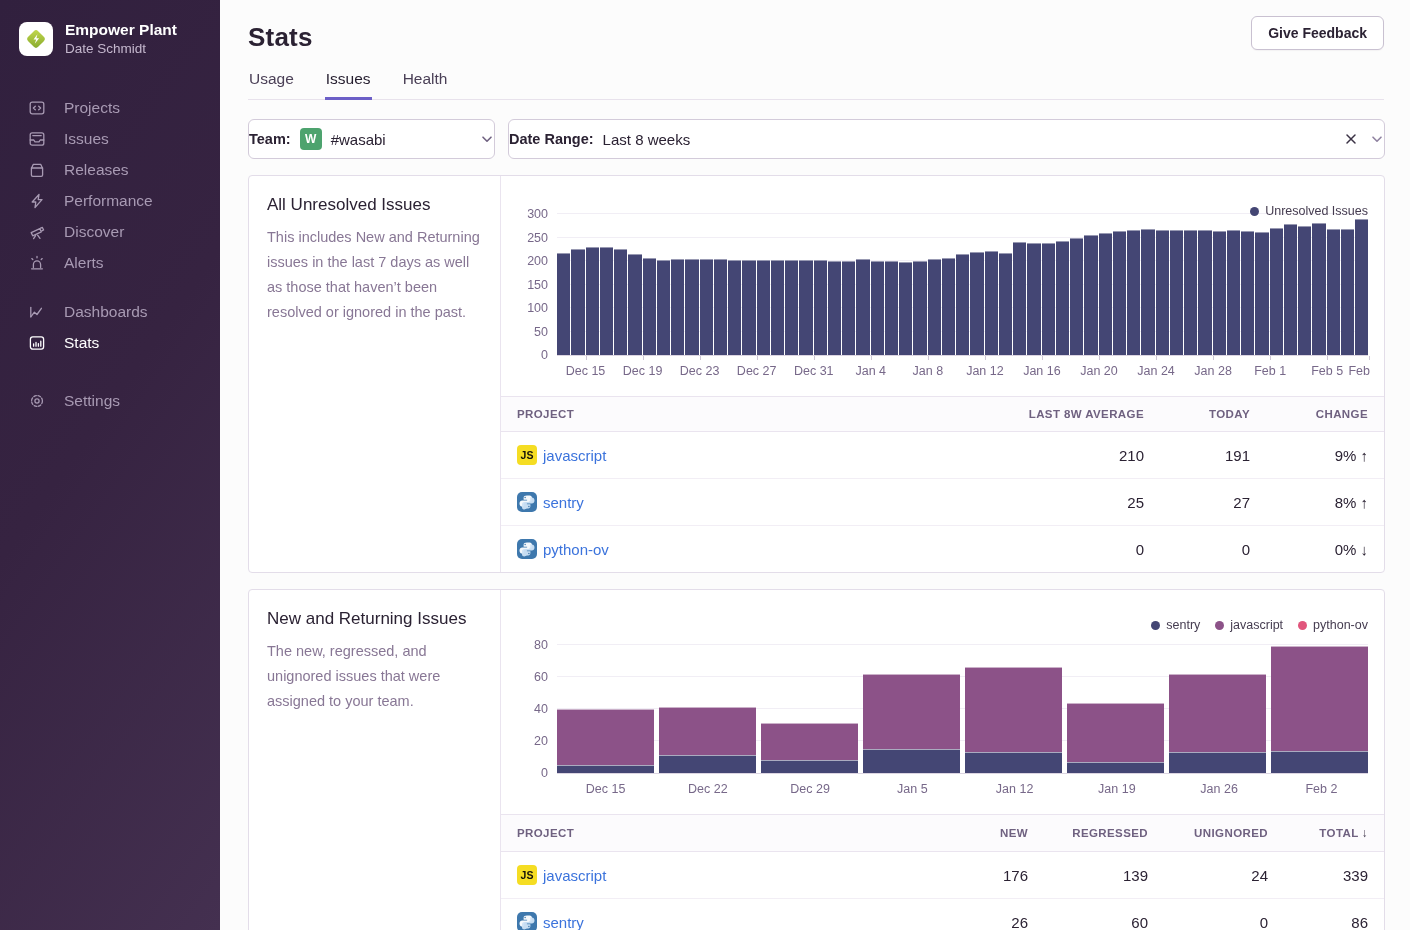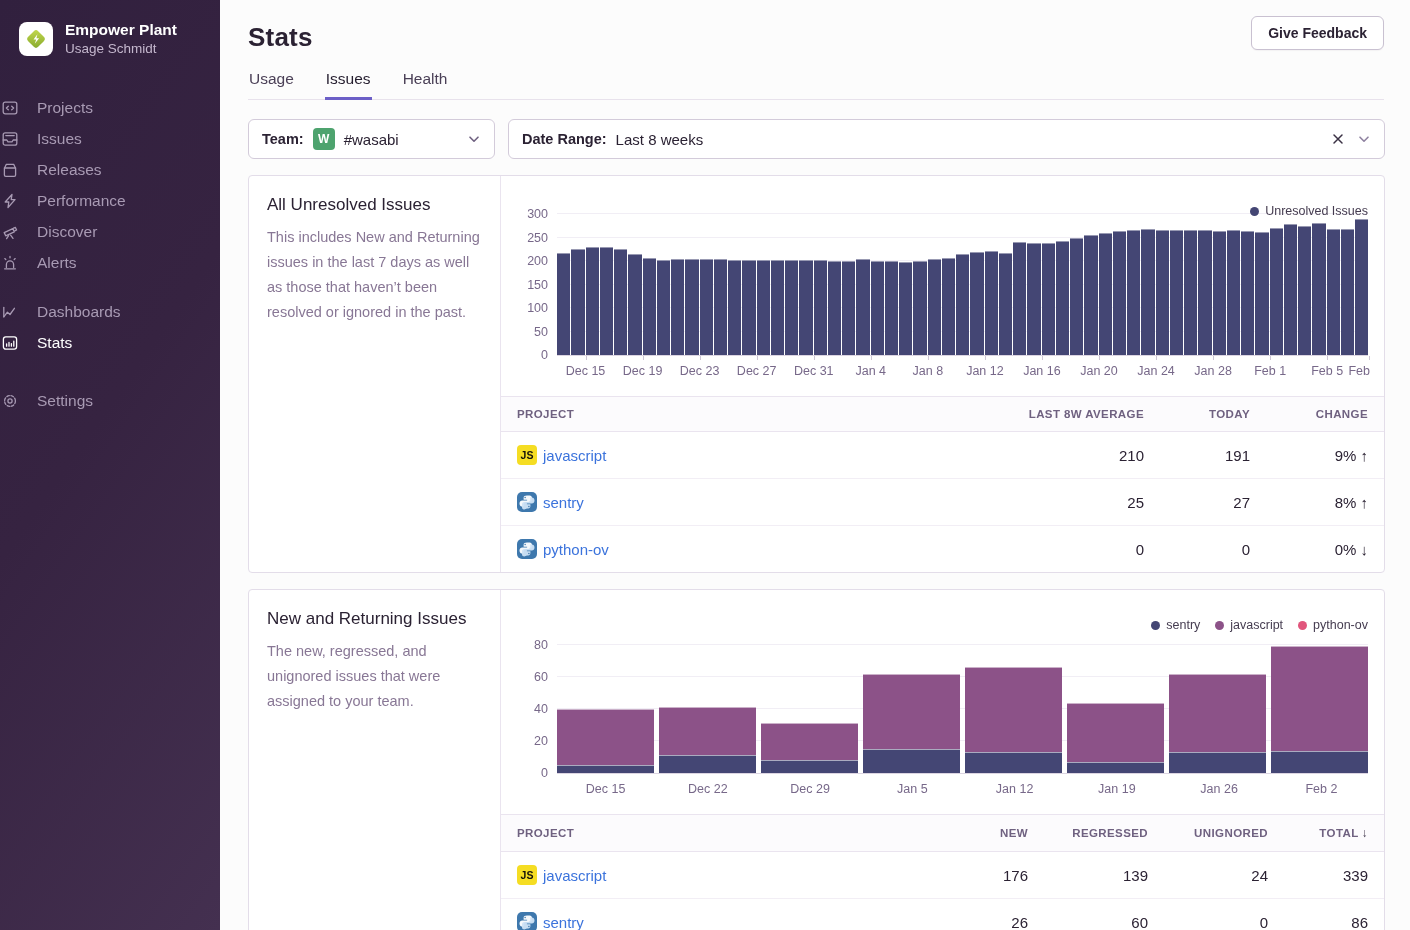--- a/index.html
+++ b/index.html
@@ -15,42 +15,42 @@
     background:linear-gradient(125deg, #31203e 0%, #362341 45%, #443050 100%);
     color:#a89ab3;
   }
   .org { display:flex; align-items:center; gap:12px; padding:20px 18px 0 19px; cursor:pointer; }
   .org-logo { width:34px; height:34px; background:#fff; border-radius:8px; flex:0 0 auto;
     display:flex; align-items:center; justify-content:center; }
   .org-names { line-height:1.25; }
   .org-name { color:#fff; font-weight:bold; font-size:15.5px; }
   .org-user { color:#c4b7cd; font-size:13.5px; margin-top:2px; }
   .nav { margin-top:34px; }
-  .nav-item { display:flex; align-items:center; gap:17px; height:31px; 
+  .nav-item { display:flex; align-items:center; gap:17px; height:31px; padding-left:27px;
     font-size:15.5px; color:#a89ab3; cursor:pointer; }
   .nav-item.active { color:#fff; }
   .nav-item .nicon { width:20px; height:20px; display:flex; align-items:center; justify-content:center; }
   .nav-gap { height:18px; }
   .nav-gap-lg { height:27px; }
   
   .main { position:absolute; left:220px; top:0; right:0; bottom:0; background:#fcfcfc; }
   .page-header { position:relative; padding:22px 26px 0 28px; background:#fcfcfc; }
   .page-title { font-size:26px; font-weight:bold; color:#2b2233; letter-spacing:.2px; }
   .feedback-btn { position:absolute; top:16px; right:26px; background:#fff;
     border:1px solid #c9c1d1; border-radius:6px; padding:8px 16px; font-size:14px;
     font-weight:bold; color:#2b2233; cursor:pointer; box-shadow:0 1px 1px rgba(40,30,60,.04); }
   .tabs { display:flex; gap:30px; margin-top:17px; border-bottom:1px solid #e8e2ec; }
   .tab { padding:0 1px 9px 1px; font-size:15.5px; color:#4b4057; cursor:pointer;
     border-bottom:3px solid transparent; margin-bottom:-1px; }
   .tab.active { color:#241d2e; border-bottom-color:#6c5fc7; }
   .content { padding:19px 25px 0 28px; }
   
   .filter-row { display:flex; gap:13px; }
   .control { height:40px; background:#fff; border:1px solid #d3cbda; border-radius:6px;
-    display:flex; align-items:center; padding:0 13px; gap:9px; cursor:pointer; }
+    display:flex; align-items:center; padding:0 0; gap:9px; cursor:pointer; }
   .team-control { width:247px; }
   .date-control { flex:1; }
   .control-label { font-weight:bold; font-size:14.5px; color:#2b2233; }
   .control-value { font-size:15px; color:#2b2233; }
   .team-avatar { width:22px; height:22px; border-radius:4px; background:#4da36e; color:#fff;
     font-size:12px; font-weight:bold; display:flex; align-items:center; justify-content:center; }
   .ctl-right { margin-left:auto; display:flex; align-items:center; gap:12px; }
   
   .panel { margin-top:16px; background:#fff; border:1px solid #e3dde9; border-radius:4px;
     display:flex; align-items:stretch; }
@@ -117,21 +117,21 @@
           <stop offset="0" stop-color="#c4d94e"></stop>
               <stop offset="1" stop-color="#86a92c"></stop>
         </linearGradient>
           </defs>
         <rect x="9" y="9" width="16" height="16" rx="3.5" transform="rotate(45 17 17)" fill="url(#lg)"></rect>
         <path d="M18.6 11.5l-4.4 6h3l-1.6 5 4.9-6.3h-3z" fill="#fff"></path>
       </svg>
     </div>
     <div class="org-names">
       <div class="org-name">Empower Plant</div>
-      <div class="org-user">Usage Schmidt</div>
+      <div class="org-user">Date Schmidt</div>
     </div>
   </div>
 
   <div class="nav">
     <div class="nav-item">
       <span class="nicon">
         <svg width="18" height="18" viewBox="0 0 18 18" fill="none" stroke="#a89ab3" stroke-width="1.3" stroke-linecap="round" stroke-linejoin="round">
           <rect x="2.2" y="3.2" width="13.6" height="11.6" rx="2"></rect>
             <path d="M7.3 7.2L5.4 9l1.9 1.8M10.7 7.2L12.6 9l-1.9 1.8"></path>
         </svg>

